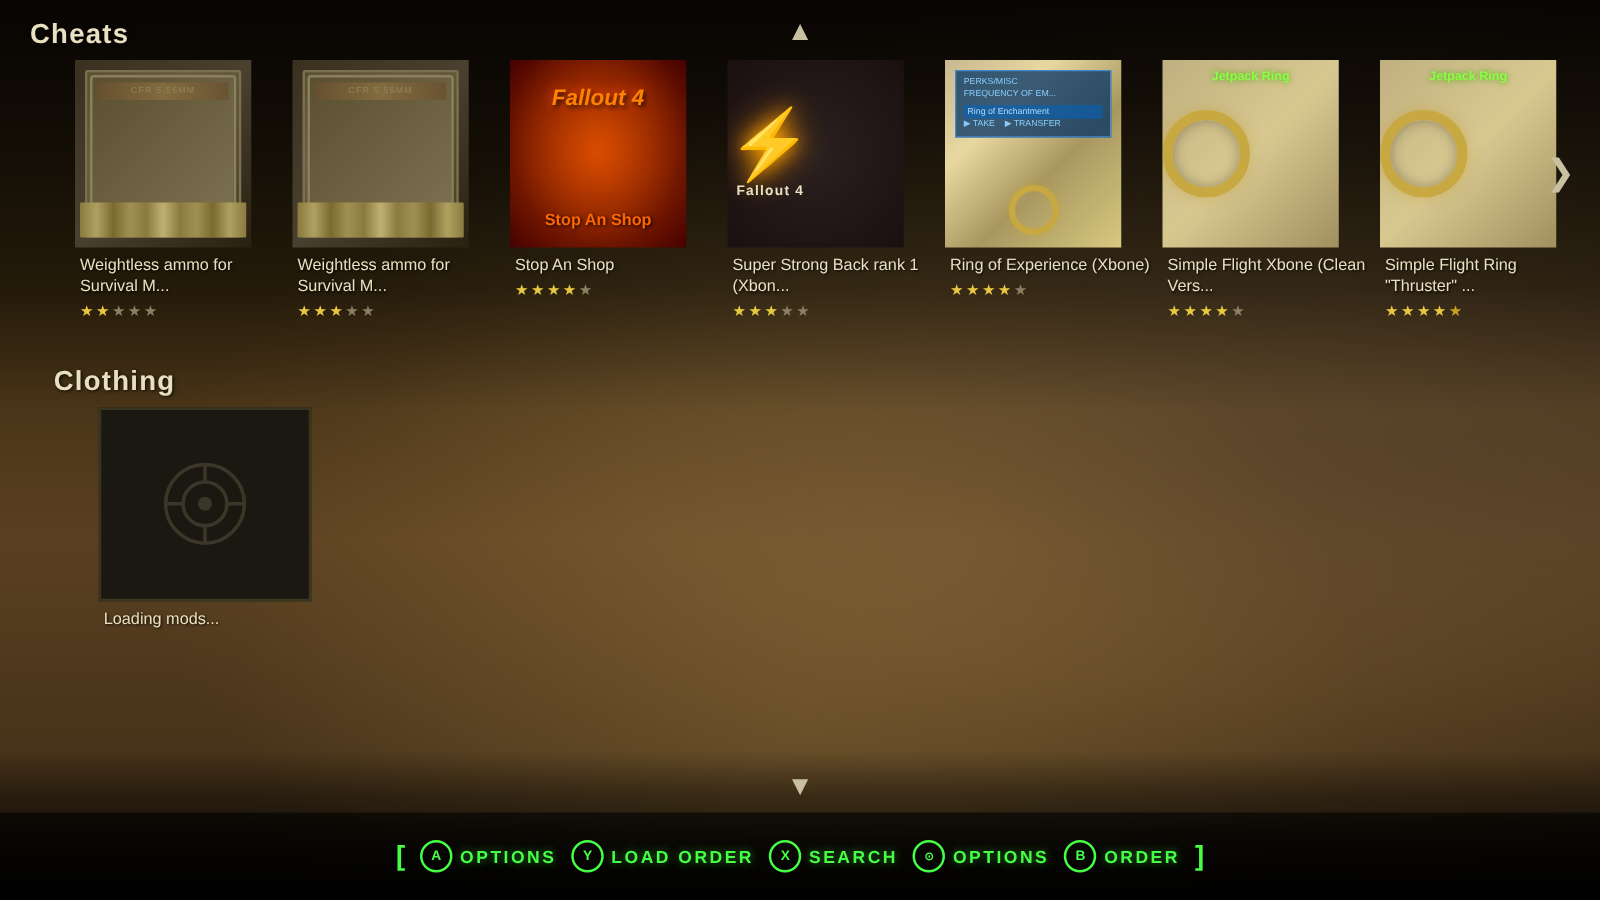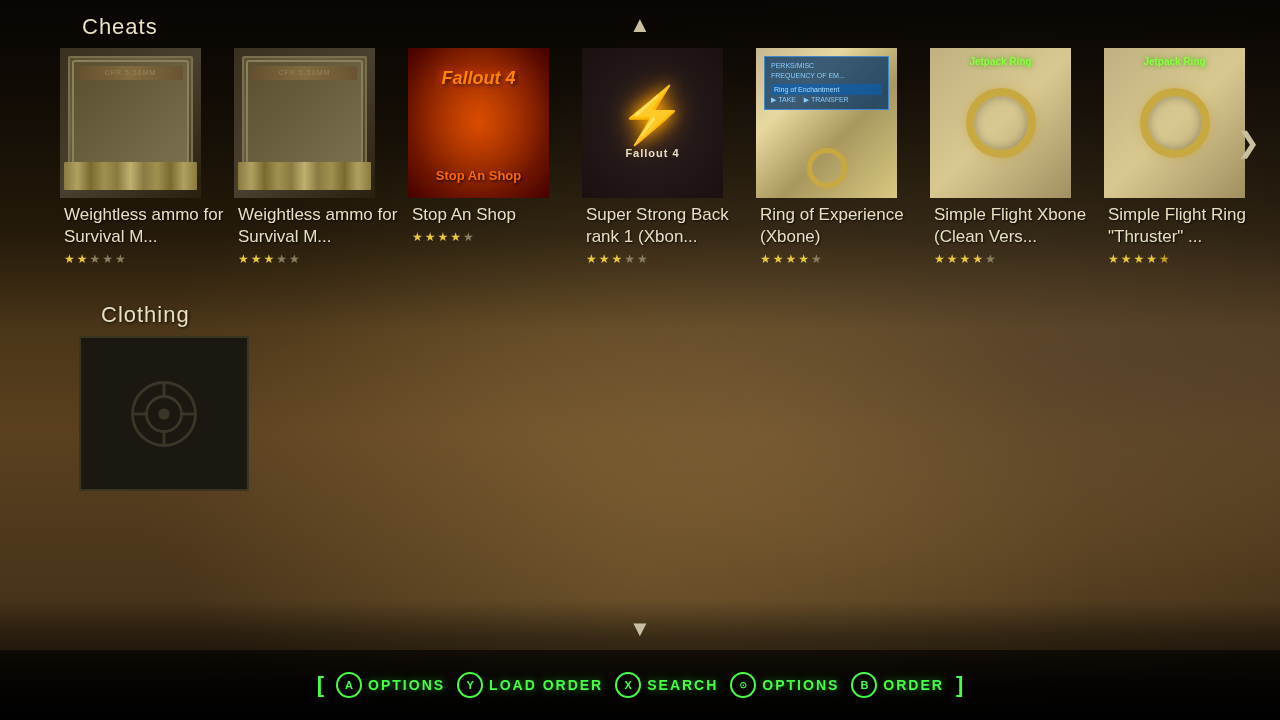--- a/index.html
+++ b/index.html
@@ -58,23 +58,23 @@
     .content {
       position: absolute;
       inset: 0;
       z-index: 10;
     }
 
     
     .section-label {
       color: #e8e0c0;
       font-size: 22px;
-      font-weight: normal;
+      font-weight: bold;
       letter-spacing: 1px;
-      padding: 14px 0 8px 82px;
+      padding: 14px 0 8px 24px;
       text-shadow: 1px 1px 3px rgba(0,0,0,0.8);
     }
 
     
     .mods-row {
       display: flex;
       flex-direction: row;
       padding: 0 60px;
       gap: 4px;
       position: relative;
@@ -87,21 +87,21 @@
     }
 
     .mod-thumb {
       width: 141px;
       height: 150px;
       background: #2a2010;
       overflow: hidden;
       position: relative;
       display: flex;
       align-items: center;
-      justify-content: center;
+      justify-content: flex-start;
     }
 
     
     .thumb-ammo {
       background: linear-gradient(135deg, #3a3020 0%, #4a4030 50%, #2a2010 100%);
     }
     .thumb-ammo::before {
       content: '';
       position: absolute;
       inset: 8px;
@@ -175,21 +175,21 @@
       color: #88ff44;
       text-shadow: 0 0 5px #44aa00;
     }
 
     .mod-info {
       padding: 6px 4px 4px 4px;
     }
 
     .mod-name {
       color: #e8e0c0;
-      font-size: 17px;
+      font-size: 13px;
       line-height: 1.3;
       margin-bottom: 4px;
       text-shadow: 1px 1px 2px rgba(0,0,0,0.8);
     }
 
     .stars {
       display: flex;
       gap: 2px;
     }
 
@@ -465,20 +465,23 @@
           <svg class="vault-symbol" viewBox="0 0 100 100" xmlns="http://www.w3.org/2000/svg">
             <circle cx="50" cy="50" r="45" fill="none" stroke="#888060" stroke-width="4"></circle>
             <circle cx="50" cy="50" r="25" fill="none" stroke="#888060" stroke-width="4"></circle>
             <circle cx="50" cy="50" r="8" fill="#888060"></circle>
             <line x1="50" y1="5" x2="50" y2="25" stroke="#888060" stroke-width="4"></line>
             <line x1="50" y1="75" x2="50" y2="95" stroke="#888060" stroke-width="4"></line>
             <line x1="5" y1="50" x2="25" y2="50" stroke="#888060" stroke-width="4"></line>
             <line x1="75" y1="50" x2="95" y2="50" stroke="#888060" stroke-width="4"></line>
           </svg>
         </div>
+        <div class="mod-info">
+          <div class="mod-name">Loading mods...</div>
+        </div>
       </div>
     </div>
   </div>
 
   <div class="scroll-arrow scroll-arrow-down">▼</div>
 
   <div class="bottom-bar">
     <span class="btn-bracket">[</span>
 
     <div class="btn-action">

